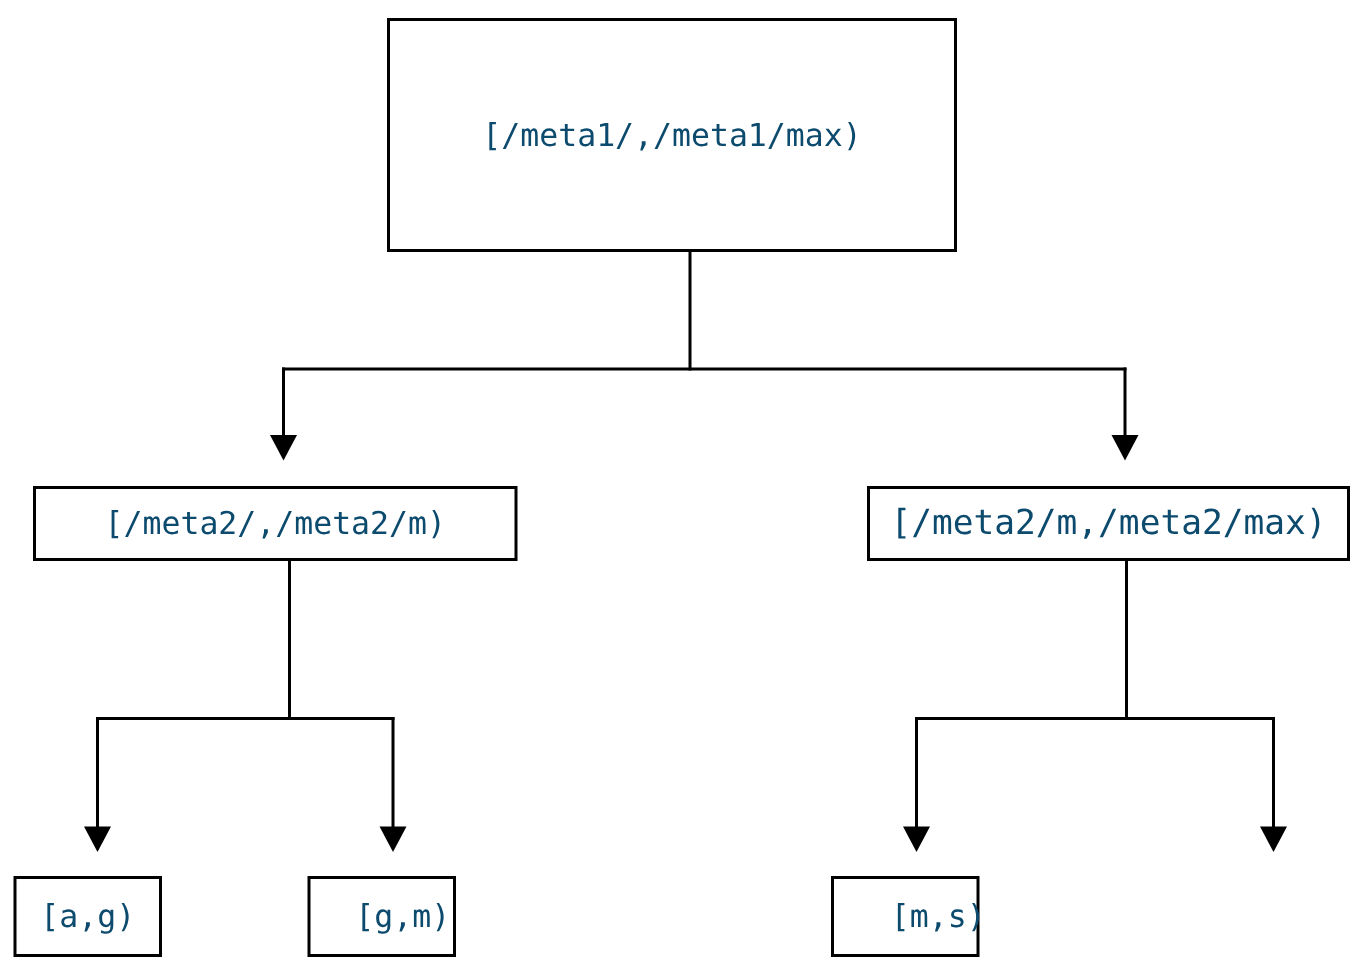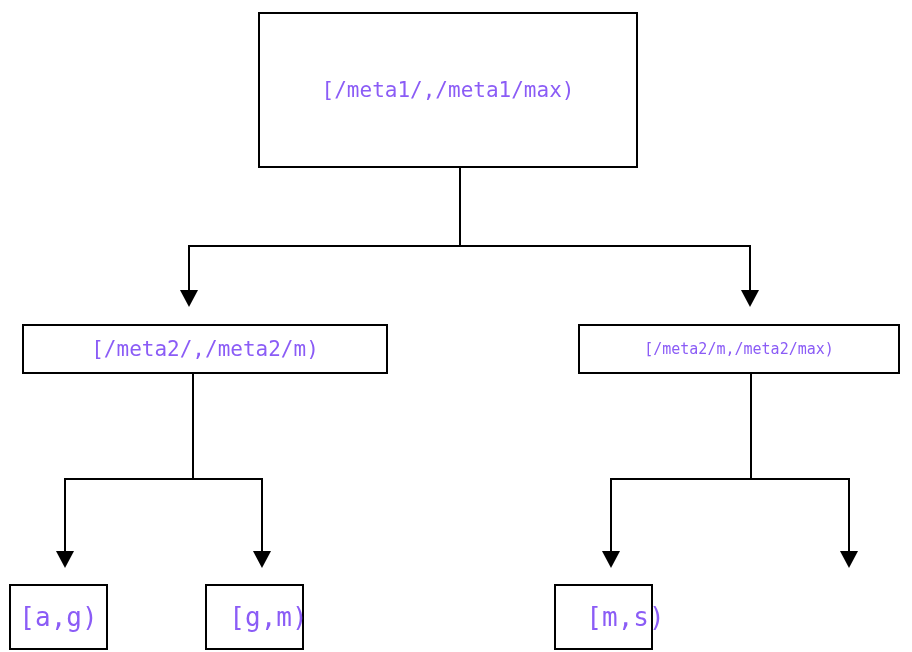--- a/index.html
+++ b/index.html
@@ -16,53 +16,53 @@
     font-family: "DejaVu Sans Mono", "Liberation Mono", monospace;
   }
   .node {
     position: absolute;
     box-sizing: border-box;
     border: 2px solid #000000;
     background: #ffffff;
     display: flex;
     align-items: center;
     justify-content: center;
-    color: #8b5cf6;
+    color: #0c4a6e;
     letter-spacing: 0px;
     white-space: nowrap;
   }
   .node-label {
     display: block;
     line-height: 1;
   }
   .node-root {
     left: 258px;
     top: 12px;
     width: 380px;
     height: 156px;
     font-size: 21px;
   }
   .node-mid-left {
     left: 22px;
     top: 324px;
-    width: 366px;
+    width: 323px;
     height: 50px;
     font-size: 21px;
   }
   .node-mid-right {
     left: 578px;
     top: 324px;
     width: 322px;
     height: 50px;
-    font-size: 15px;
+    font-size: 23px;
   }
   .node-leaf {
     top: 584px;
-    height: 66px;
-    font-size: 26px;
+    height: 54px;
+    font-size: 21px;
   }
   .node-leaf-ag   { left: 9px;   width: 99px; }
   .node-leaf-gm   { left: 205px; width: 99px; padding-left: 28px; }
   .node-leaf-ms   { left: 554px; width: 99px; padding-left: 44px; }
   .node-leaf-smax { left: 778px; width: 120px; }
 
   .edge-v, .edge-h {
     position: absolute;
     background: #000000;
   }

